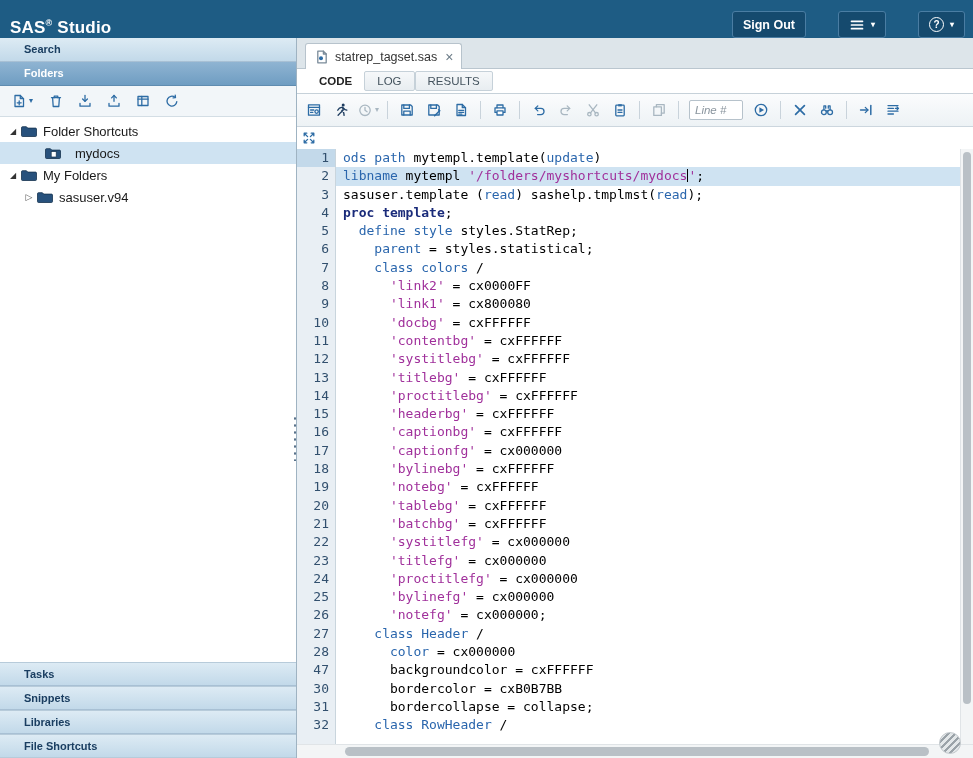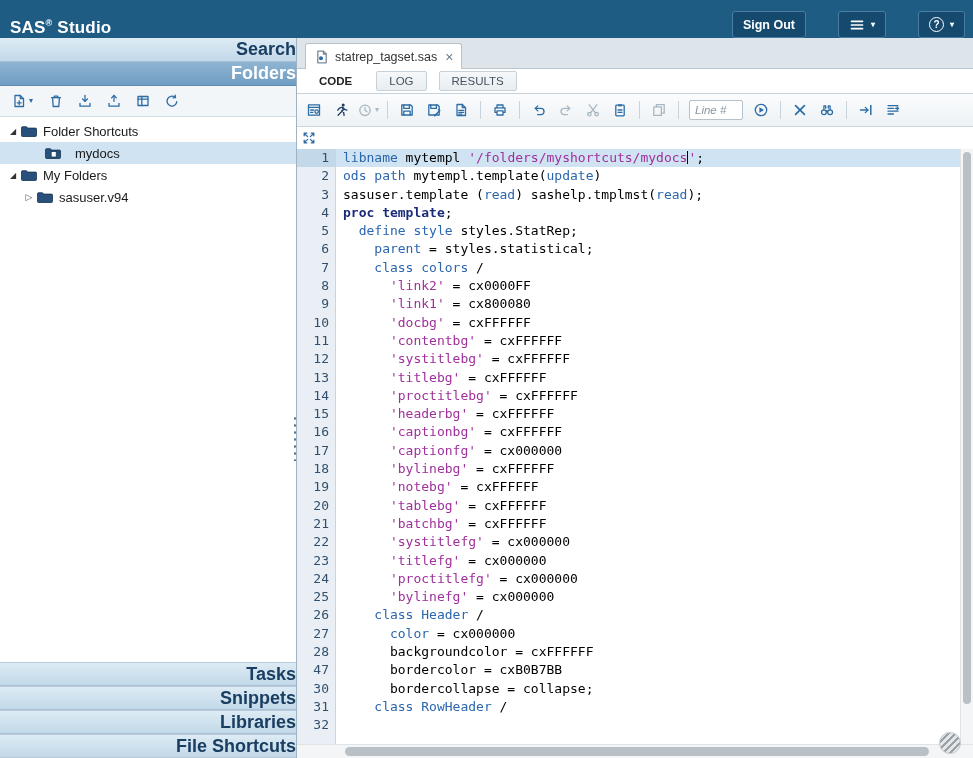--- a/index.html
+++ b/index.html
@@ -19,21 +19,21 @@
   .help-circle { width:15px; height:15px; border:1.4px solid #fff; border-radius:50%;
                  display:inline-flex; align-items:center; justify-content:center;
                  font-size:10px; font-weight:bold; }
   .caret { font-size:8px; line-height:1; }
 
   
   .body { display:flex; height:720px; }
   .sidebar { width:297px; flex:none; display:flex; flex-direction:column;
              border-right:1px solid #9fb3c2; background:#fff; }
   .panel-header { height:24px; line-height:23px; padding-left:24px; font-weight:bold;
-                  font-size:18px; cursor:pointer;text-align:right; }
+                  font-size:11px; cursor:pointer; }
   .panel-header.light { background:linear-gradient(#ddebf4,#c2d9e9); color:#1a3e61;
                         border-bottom:1px solid #a8c0d4; }
   .panel-header.active { background:linear-gradient(#8fb4d2,#6f9dc2); color:#fff;
                          border-bottom:1px solid #5f8cb0; }
   .side-toolbar { height:31px; background:#f2f6f9; border-bottom:1px solid #d4dee5;
                   display:flex; align-items:center; padding-left:4px; gap:3px; flex:none; }
   .icn-btn { width:26px; height:24px; display:inline-flex; align-items:center; justify-content:center;
              background:none; border:none; color:#2d6ca5; cursor:pointer; padding:0; gap:2px; }
   .icn-btn.with-caret { width:36px; }
   .icn-btn.disabled { color:#a9b7c1; cursor:default; }
@@ -64,21 +64,21 @@
   .main { flex:1; min-width:0; display:flex; flex-direction:column; position:relative; background:#fff; }
   .tabstrip { height:31px; background:#dde5ea; border-bottom:1px solid #bac6cf;
               display:flex; align-items:flex-end; padding-left:8px; flex:none; }
   .doc-tab { height:26px; background:#fff; border:1px solid #b7c3cc; border-bottom:none;
              border-radius:3px 3px 0 0; display:flex; align-items:center; gap:5px;
              padding:0 8px; margin-bottom:-1px; font-size:12.5px; color:#333;
              position:relative; z-index:1; cursor:pointer; }
   .tab-close { color:#6b7b87; font-size:14px; line-height:1; margin-left:3px; cursor:pointer; }
 
   .viewtabs { height:25px; background:#fff; display:flex; align-items:center; padding-left:10px;
-              gap:12px; border-bottom:1px solid #c6d1d9; flex:none; }
+              gap:0; border-bottom:1px solid #c6d1d9; flex:none; }
   .viewtab { font-size:11.5px; padding:3px 12px; cursor:pointer; }
   .viewtab.active { font-weight:bold; color:#222; }
   .viewtab.inactive { background:linear-gradient(#f6f8fa,#e8edf1); border:1px solid #c6d1d9;
                       color:#44535e; border-radius:2px; }
 
   .ed-toolbar { height:33px; background:linear-gradient(#fbfcfd,#edf2f5);
                 border-bottom:1px solid #ccd6de; display:flex; align-items:center;
                 padding:0 4px; gap:1px; flex:none; }
   .ed-sep { width:1px; height:18px; background:#c9d3db; margin:0 5px; }
   .line-input { width:54px; height:20px; border:1px solid #b6c2cb; border-radius:2px;
@@ -463,22 +463,22 @@
             <div class="gutter-cell">25</div>
             <div class="gutter-cell">26</div>
             <div class="gutter-cell">27</div>
             <div class="gutter-cell">28</div>
             <div class="gutter-cell">47</div>
             <div class="gutter-cell">30</div>
             <div class="gutter-cell">31</div>
             <div class="gutter-cell">32</div>
           </div>
         <div class="code" id="code">
+            <div class="code-line"><span class="tok-kw">ods path</span><span> mytempl.template(</span><span class="tok-kw">update</span><span>)</span></div>
             <div class="code-line hl"><span class="tok-kw">libname</span><span> mytempl </span><span class="tok-str">'/folders/myshortcuts/mydocs</span><span class="cursor"></span><span class="tok-str">'</span><span>;</span></div>
-            <div class="code-line"><span class="tok-kw">ods path</span><span> mytempl.template(</span><span class="tok-kw">update</span><span>)</span></div>
             <div class="code-line"><span>sasuser.template (</span><span class="tok-kw">read</span><span>) sashelp.tmplmst(</span><span class="tok-kw">read</span><span>);</span></div>
             <div class="code-line"><span class="tok-proc">proc template</span><span>;</span></div>
             <div class="code-line"><span>  </span><span class="tok-kw">define style</span><span> styles.StatRep;</span></div>
             <div class="code-line"><span>    </span><span class="tok-kw">parent</span><span> = styles.statistical;</span></div>
             <div class="code-line"><span>    </span><span class="tok-kw">class colors</span><span> /</span></div>
             <div class="code-line"><span>      </span><span class="tok-str">'link2'</span><span> = cx0000FF</span></div>
             <div class="code-line"><span>      </span><span class="tok-str">'link1'</span><span> = cx800080</span></div>
             <div class="code-line"><span>      </span><span class="tok-str">'docbg'</span><span> = cxFFFFFF</span></div>
             <div class="code-line"><span>      </span><span class="tok-str">'contentbg'</span><span> = cxFFFFFF</span></div>
             <div class="code-line"><span>      </span><span class="tok-str">'systitlebg'</span><span> = cxFFFFFF</span></div>
@@ -488,20 +488,21 @@
             <div class="code-line"><span>      </span><span class="tok-str">'captionbg'</span><span> = cxFFFFFF</span></div>
             <div class="code-line"><span>      </span><span class="tok-str">'captionfg'</span><span> = cx000000</span></div>
             <div class="code-line"><span>      </span><span class="tok-str">'bylinebg'</span><span> = cxFFFFFF</span></div>
             <div class="code-line"><span>      </span><span class="tok-str">'notebg'</span><span> = cxFFFFFF</span></div>
             <div class="code-line"><span>      </span><span class="tok-str">'tablebg'</span><span> = cxFFFFFF</span></div>
             <div class="code-line"><span>      </span><span class="tok-str">'batchbg'</span><span> = cxFFFFFF</span></div>
             <div class="code-line"><span>      </span><span class="tok-str">'systitlefg'</span><span> = cx000000</span></div>
             <div class="code-line"><span>      </span><span class="tok-str">'titlefg'</span><span> = cx000000</span></div>
             <div class="code-line"><span>      </span><span class="tok-str">'proctitlefg'</span><span> = cx000000</span></div>
             <div class="code-line"><span>      </span><span class="tok-str">'bylinefg'</span><span> = cx000000</span></div>
+            <div class="code-line"><span>      </span><span class="tok-str">'notefg'</span><span> = cx000000;</span></div>
             <div class="code-line"><span>    </span><span class="tok-kw">class Header</span><span> /</span></div>
             <div class="code-line"><span>      </span><span class="tok-kw">color</span><span> = cx000000</span></div>
             <div class="code-line"><span>      backgroundcolor = cxFFFFFF</span></div>
             <div class="code-line"><span>      bordercolor = cxB0B7BB</span></div>
             <div class="code-line"><span>      bordercollapse = collapse;</span></div>
             <div class="code-line"><span>    </span><span class="tok-kw">class RowHeader</span><span> /</span></div>
           </div>
         <div class="vscroll">
           <div class="vthumb"></div>
         </div>

